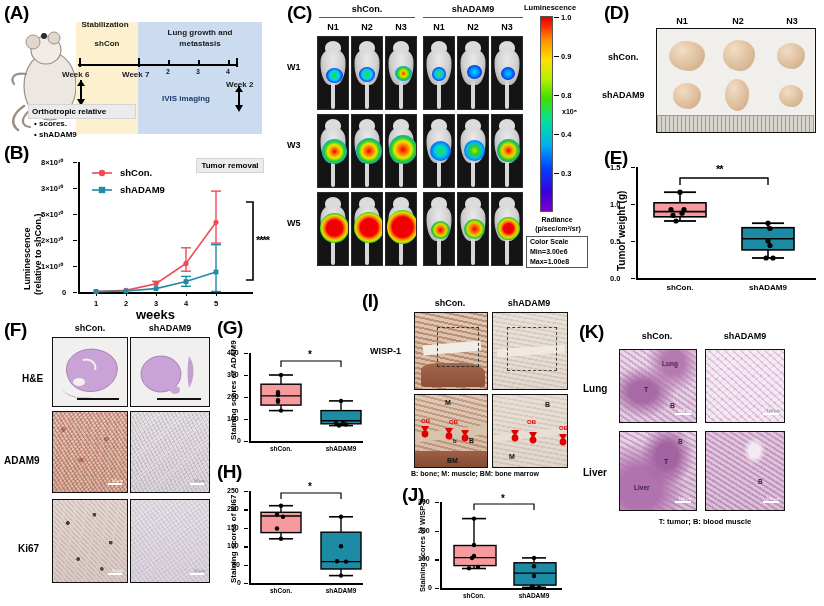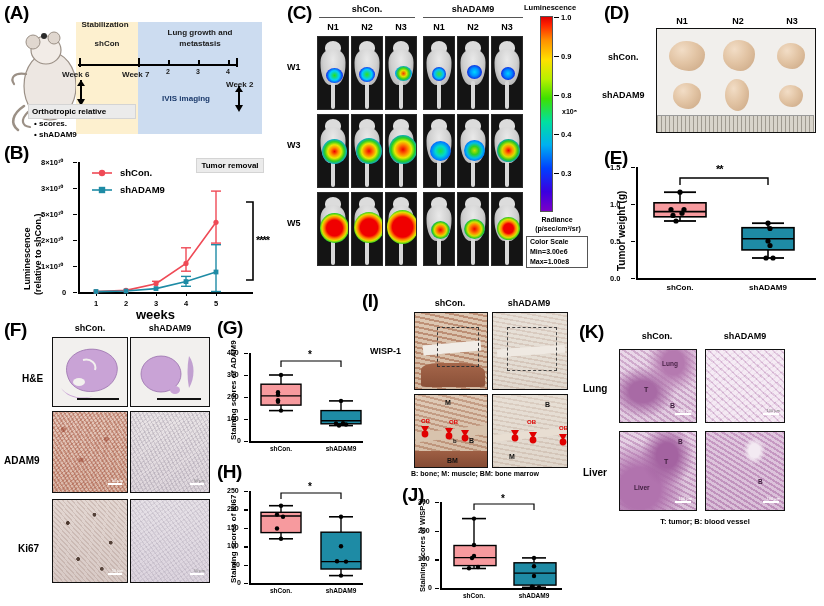--- a/index.html
+++ b/index.html
@@ -798,14 +798,14 @@
   <div class="histo" style="left:140px; top:116px; width:80px; height:80px;
        background:
          radial-gradient(ellipse at 62% 24%, #f3eaf2 0 8%, transparent 16%),
          repeating-linear-gradient(32deg, rgba(170,105,165,.38) 0 2px, rgba(232,214,231,.5) 2px 4.6px),
          linear-gradient(#d9b9d7,#caa7c8);">
     <div class="abs bold" style="left:52px; top:46px; font-size:6.5px; color:#3d1d3c;">B</div>
     <div class="sbarW" style="right:5px; bottom:7px; width:16px;"></div>
     <div class="abs" style="right:4px; bottom:9px; color:#fff; font-size:4px;">100 µm</div>
   </div>
 
-  <div class="abs ctr bold" style="left:60px; top:202px; width:160px; font-size:7.5px;">T: tumor; B: blood vessel</div>
+  <div class="abs ctr bold" style="left:60px; top:202px; width:160px; font-size:7.5px;">T: tumor; B: blood muscle</div>
 </div>
 
 </body></html>

